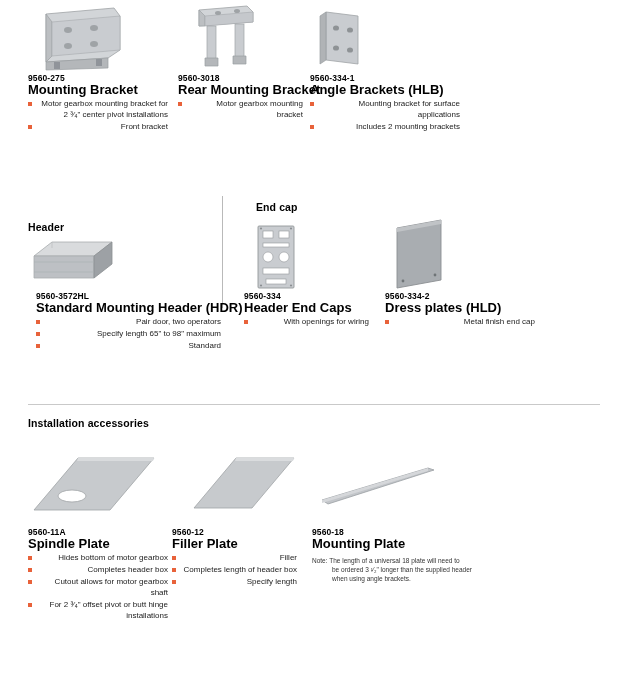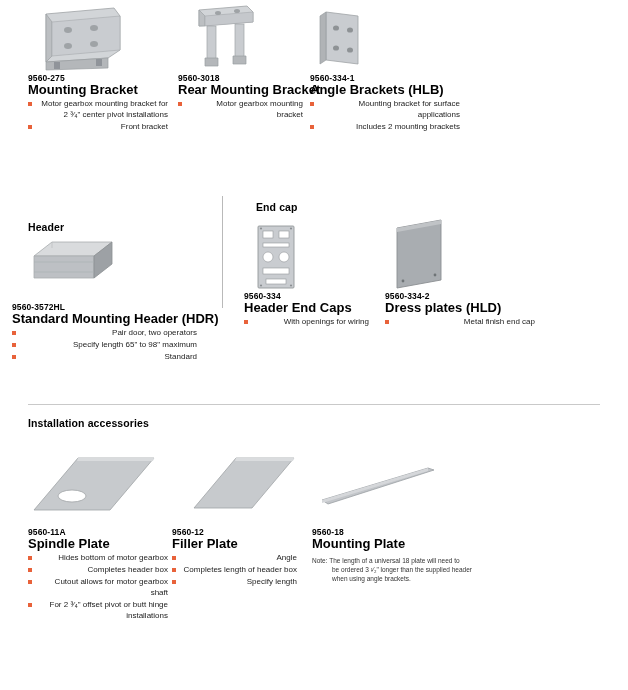--- a/index.html
+++ b/index.html
@@ -208,21 +208,21 @@
 
   <div class="img-wrap" style="left:389px; top:218px;">
     <svg width="62" height="72" viewBox="0 0 62 72">
       <polygon points="8,10 52,2 52,62 8,70" fill="#a9adb1" stroke="#8b8f92" stroke-width="0.9"></polygon>
       <polygon points="8,10 52,2 52,6 8,14" fill="#c0c3c6"></polygon>
       <circle cx="14" cy="63" r="1.4" fill="#6f7477"></circle>
       <circle cx="46" cy="57" r="1.4" fill="#6f7477"></circle>
     </svg>
   </div>
 
-  <div class="product" style="left:12px; top:290px; width:185px;margin-top:11px;">
+  <div class="product" style="left:36px; top:290px; width:185px;">
     <div class="prod-code">9560-3572HL</div>
     <div class="prod-name">Standard Mounting Header (HDR)</div>
     <ul class="bullets">
       <li>Pair door, two operators</li>
       <li>Specify length 65" to 98" maximum</li>
       <li>Standard</li>
     </ul>
   </div>
 
   <div class="product" style="left:244px; top:290px; width:125px;">
@@ -274,21 +274,21 @@
       <li>Completes header box</li>
       <li>Cutout allows for motor gearbox shaft</li>
       <li>For 2 ³⁄₄" offset pivot or butt hinge installations</li>
     </ul>
   </div>
 
   <div class="product" style="left:172px; top:526px; width:125px;">
     <div class="prod-code">9560-12</div>
     <div class="prod-name">Filler Plate</div>
     <ul class="bullets">
-      <li>Angle</li>
+      <li>Filler</li>
       <li>Completes length of header box</li>
       <li>Specify length</li>
     </ul>
   </div>
 
   <div class="product" style="left:312px; top:526px; width:205px;">
     <div class="prod-code">9560-18</div>
     <div class="prod-name">Mounting Plate</div>
     <div class="note">
       <span>Note: The length of a universal 18 plate will need to</span>

